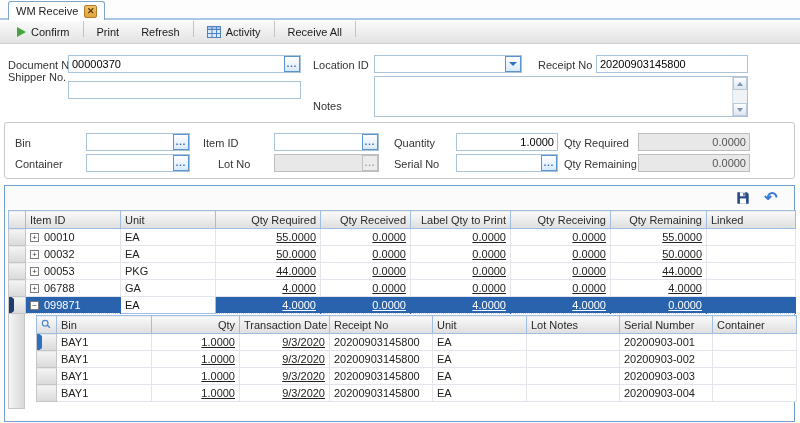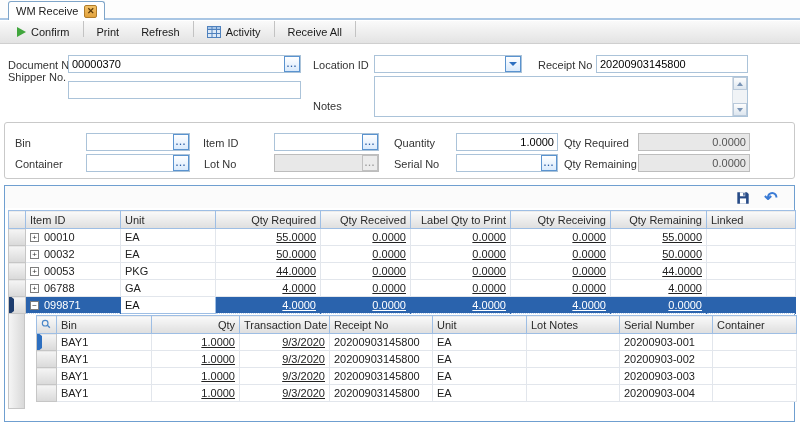--- a/index.html
+++ b/index.html
@@ -145,21 +145,21 @@
     <div class="txt" style="left:81px; top:31px; width:104px;">
       <input value="" style="">
       <span class="dots-btn">...</span>
     </div>
 
     <div class="lbl" style="left:198px; top:14px;">Item ID</div>
     <div class="txt" style="left:269px; top:10px; width:105px;">
       <input class="blue" value="099871" style="">
       <span class="dots-btn">...</span>
     </div>
-    <div class="lbl" style="left:199px; top:35px;">Lot No</div>
+    <div class="lbl" style="left:213px; top:35px;">Lot No</div>
     <div class="txt disabled" style="left:269px; top:31px; width:105px;">
       <input disabled="" value="" style="">
       <span class="dots-btn disabled">...</span>
     </div>
 
     <div class="lbl" style="left:389px; top:14px;">Quantity</div>
     <div class="txt" style="left:451px; top:10px; width:102px;">
       <input class="num" value="1.0000" style="">
     </div>
     <div class="lbl" style="left:389px; top:35px;">Serial No</div>

